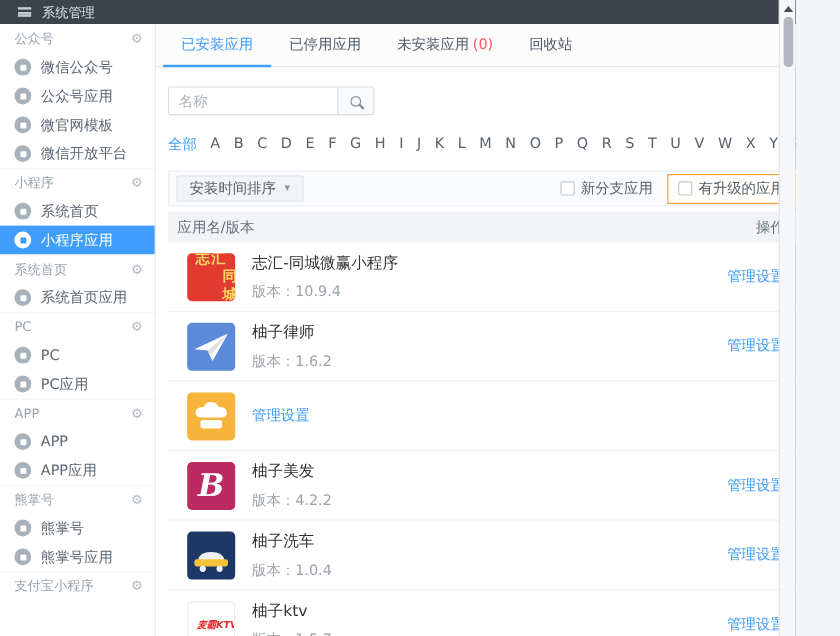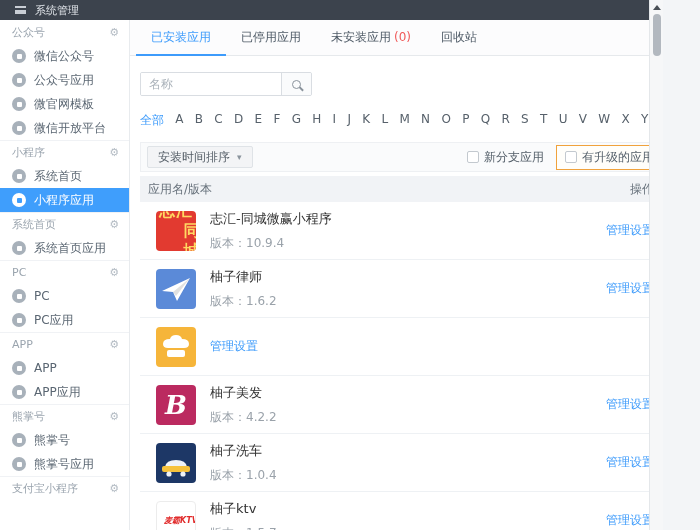--- a/index.html
+++ b/index.html
@@ -77,21 +77,21 @@
 
   .thead { margin-top:4px; height:26px; background:#f1f3f6; display:flex; align-items:center;
     justify-content:space-between; padding:0 18px 0 8px; font-size:12px; color:#67717b; }
 
   .rows { flex:1; overflow:hidden; }
   .row { height:58px; display:flex; align-items:center; gap:14px; padding:0 14px 0 16px;
     border-bottom:1px solid #eef1f4; }
   .appicon { width:40px; height:40px; border-radius:4px; flex:none; display:flex; flex-direction:column;
     align-items:center; justify-content:center; overflow:hidden; }
   .appicon.icon-label { border:1px solid #ececec; }
-  .gl { font-size:16px; font-weight:bold; line-height:1.25; letter-spacing:1px; text-align:center; }
+  .gl { font-size:12px; font-weight:bold; line-height:1.25; letter-spacing:1px; text-align:center; }
   .glyphB { font-family:"DejaVu Serif","Liberation Serif",serif; font-style:italic; font-weight:bold;
     font-size:26px; line-height:1; }
   .ktvtext { font-size:8px; font-weight:bold; font-style:italic; text-align:center; line-height:1.2; width:34px; }
   .meta { flex:1; min-width:0; }
   .appname { font-size:13px; color:#333; margin-bottom:7px; white-space:nowrap; }
   .appver { font-size:12px; color:#9aa2aa; }
   .manage { font-size:12px; color:#3d9bfb; cursor:pointer; white-space:nowrap; margin-right:4px; text-decoration:none; }
 </style>
 </head>
 <body>

